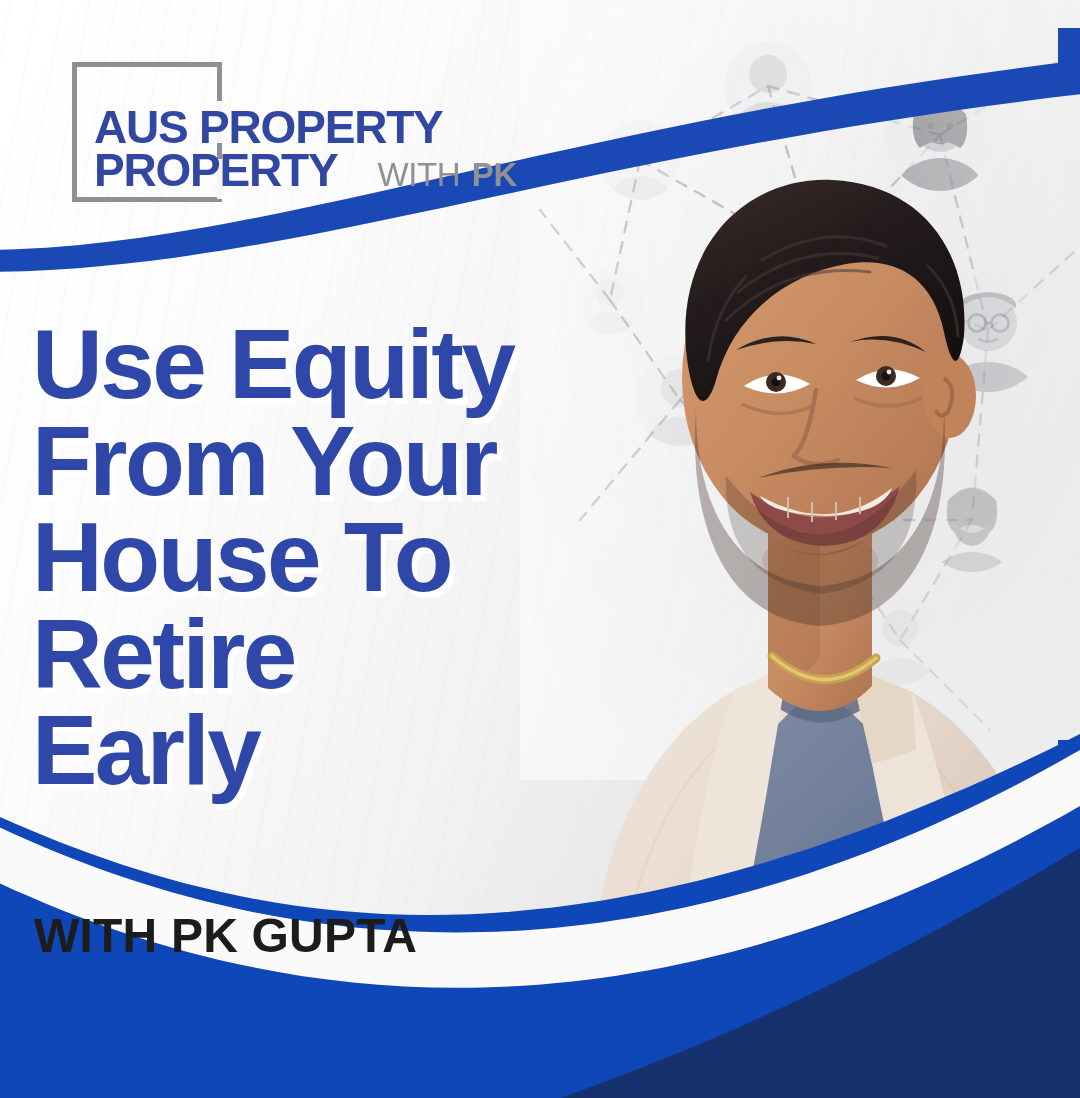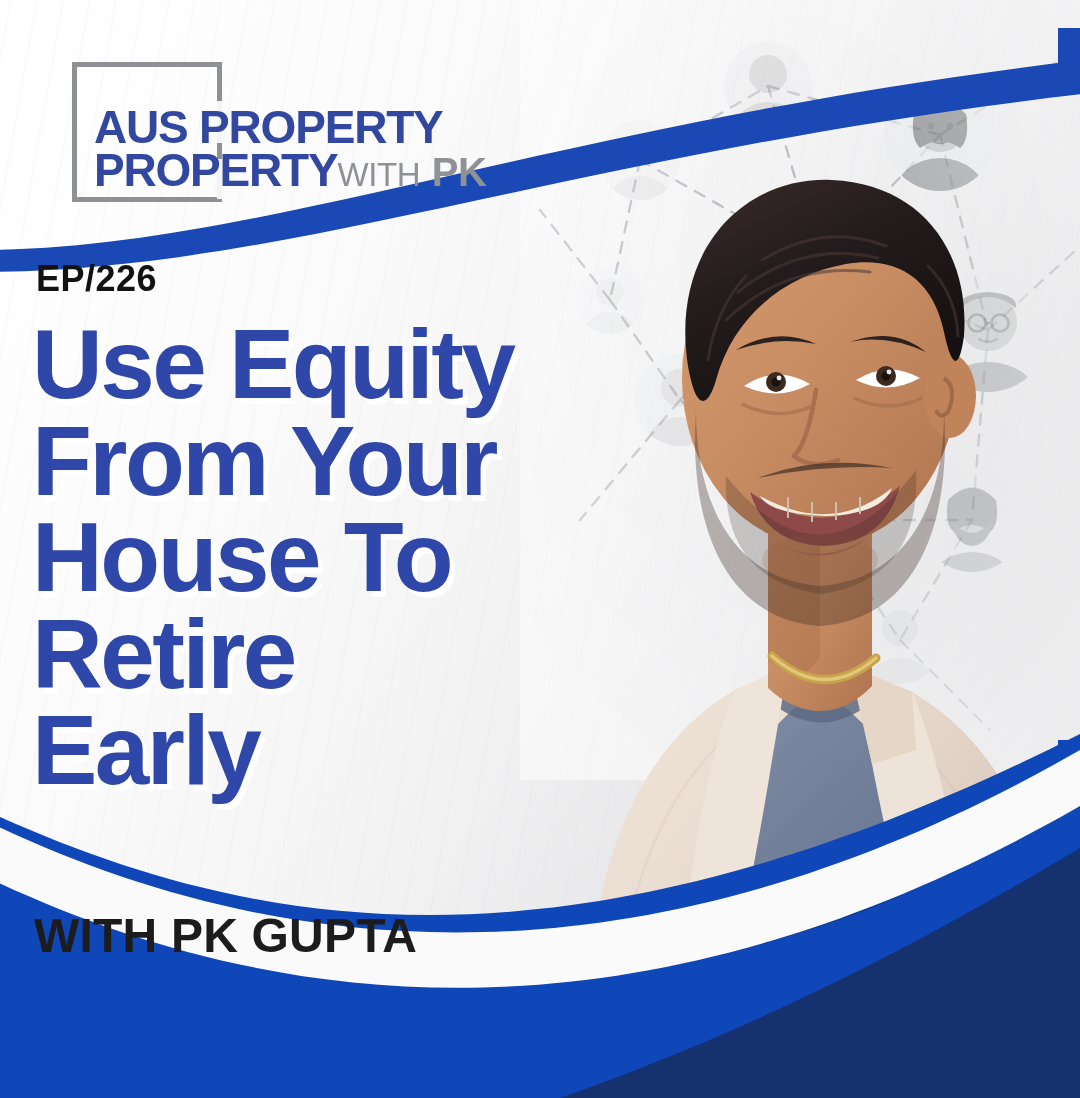--- a/index.html
+++ b/index.html
@@ -96,23 +96,24 @@
     font-family:"Liberation Sans", sans-serif;
     letter-spacing:-1.2px;
   }
   .logo-l2 {
     font-size:46px; font-weight:700; color:#32479f;
     letter-spacing:-1.2px;
   }
   .logo-with {
     font-size:33px; font-weight:400; color:#8f9195;
     letter-spacing:-0.4px;
+    margin-left:40px;
   }
   .logo-pk {
-    font-size:40px; font-weight:700; color:#8f9195;
+    font-size:33px; font-weight:700; color:#8f9195;
     letter-spacing:-0.4px;
   }
 
   
   .ep {
     position:absolute; left:36px; top:258px;
     font-size:36px; font-weight:700; color:#121212;
     letter-spacing:0.5px;
   }
 
@@ -438,21 +439,20 @@
   <div class="logo">
     <div class="logo-frame"></div>
     <div class="logo-text">
       <span class="logo-l1">AUS PROPERTY</span>
       <span class="logo-l2">
         <span>PROPERTY</span><span class="logo-with">WITH</span> <span class="logo-pk">PK</span>
       </span>
     </div>
   </div>
 
-  <div class="ep">EP/226</div>
 
   <h1 class="title">Use Equity
 From Your
 House To
 Retire
 Early</h1>
 
   <div class="host">WITH PK GUPTA</div>
 
 </div>

